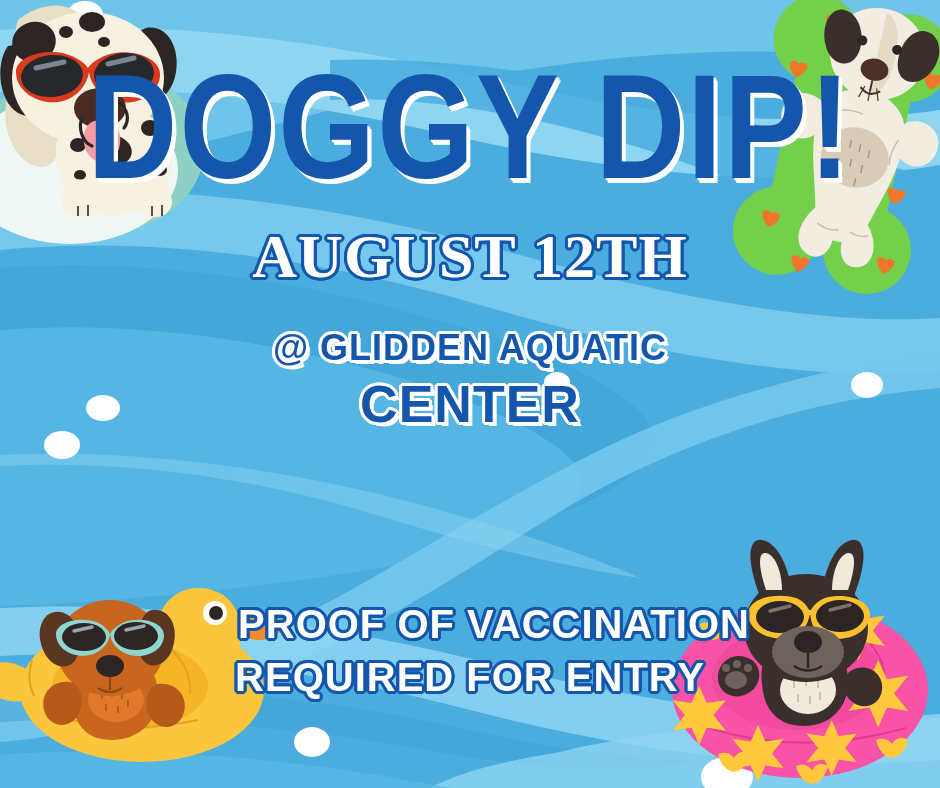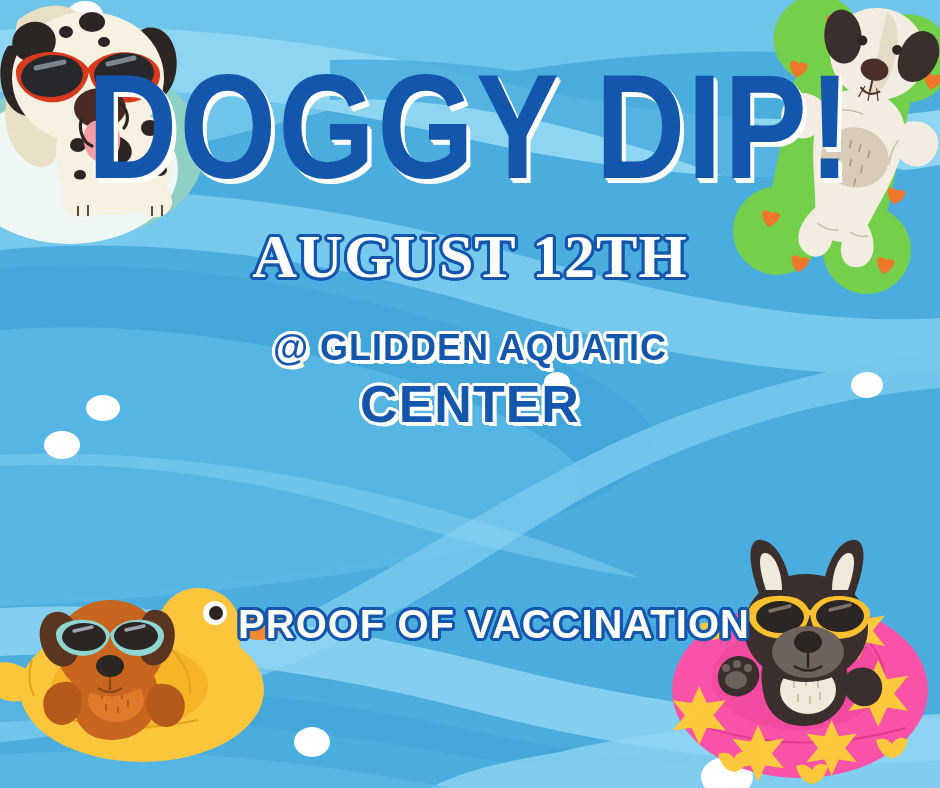--- a/index.html
+++ b/index.html
@@ -395,15 +395,16 @@
     <div class="tline wh-on-blue" id="date-line">AUGUST 12TH</div>
 
     <div class="tline bl-on-white" id="venue-line-1">@ GLIDDEN AQUATIC</div>
 
     <div class="tline bl-on-white" id="venue-line-2">CENTER</div>
 
 
 
     <div class="tline wh-on-blue" id="vacc-line-1">PROOF OF VACCINATION</div>
 
+    <div class="tline wh-on-blue" id="vacc-line-2">REQUIRED FOR ENTRY</div>
   </div>
 
 </div>
 
 </body></html>

